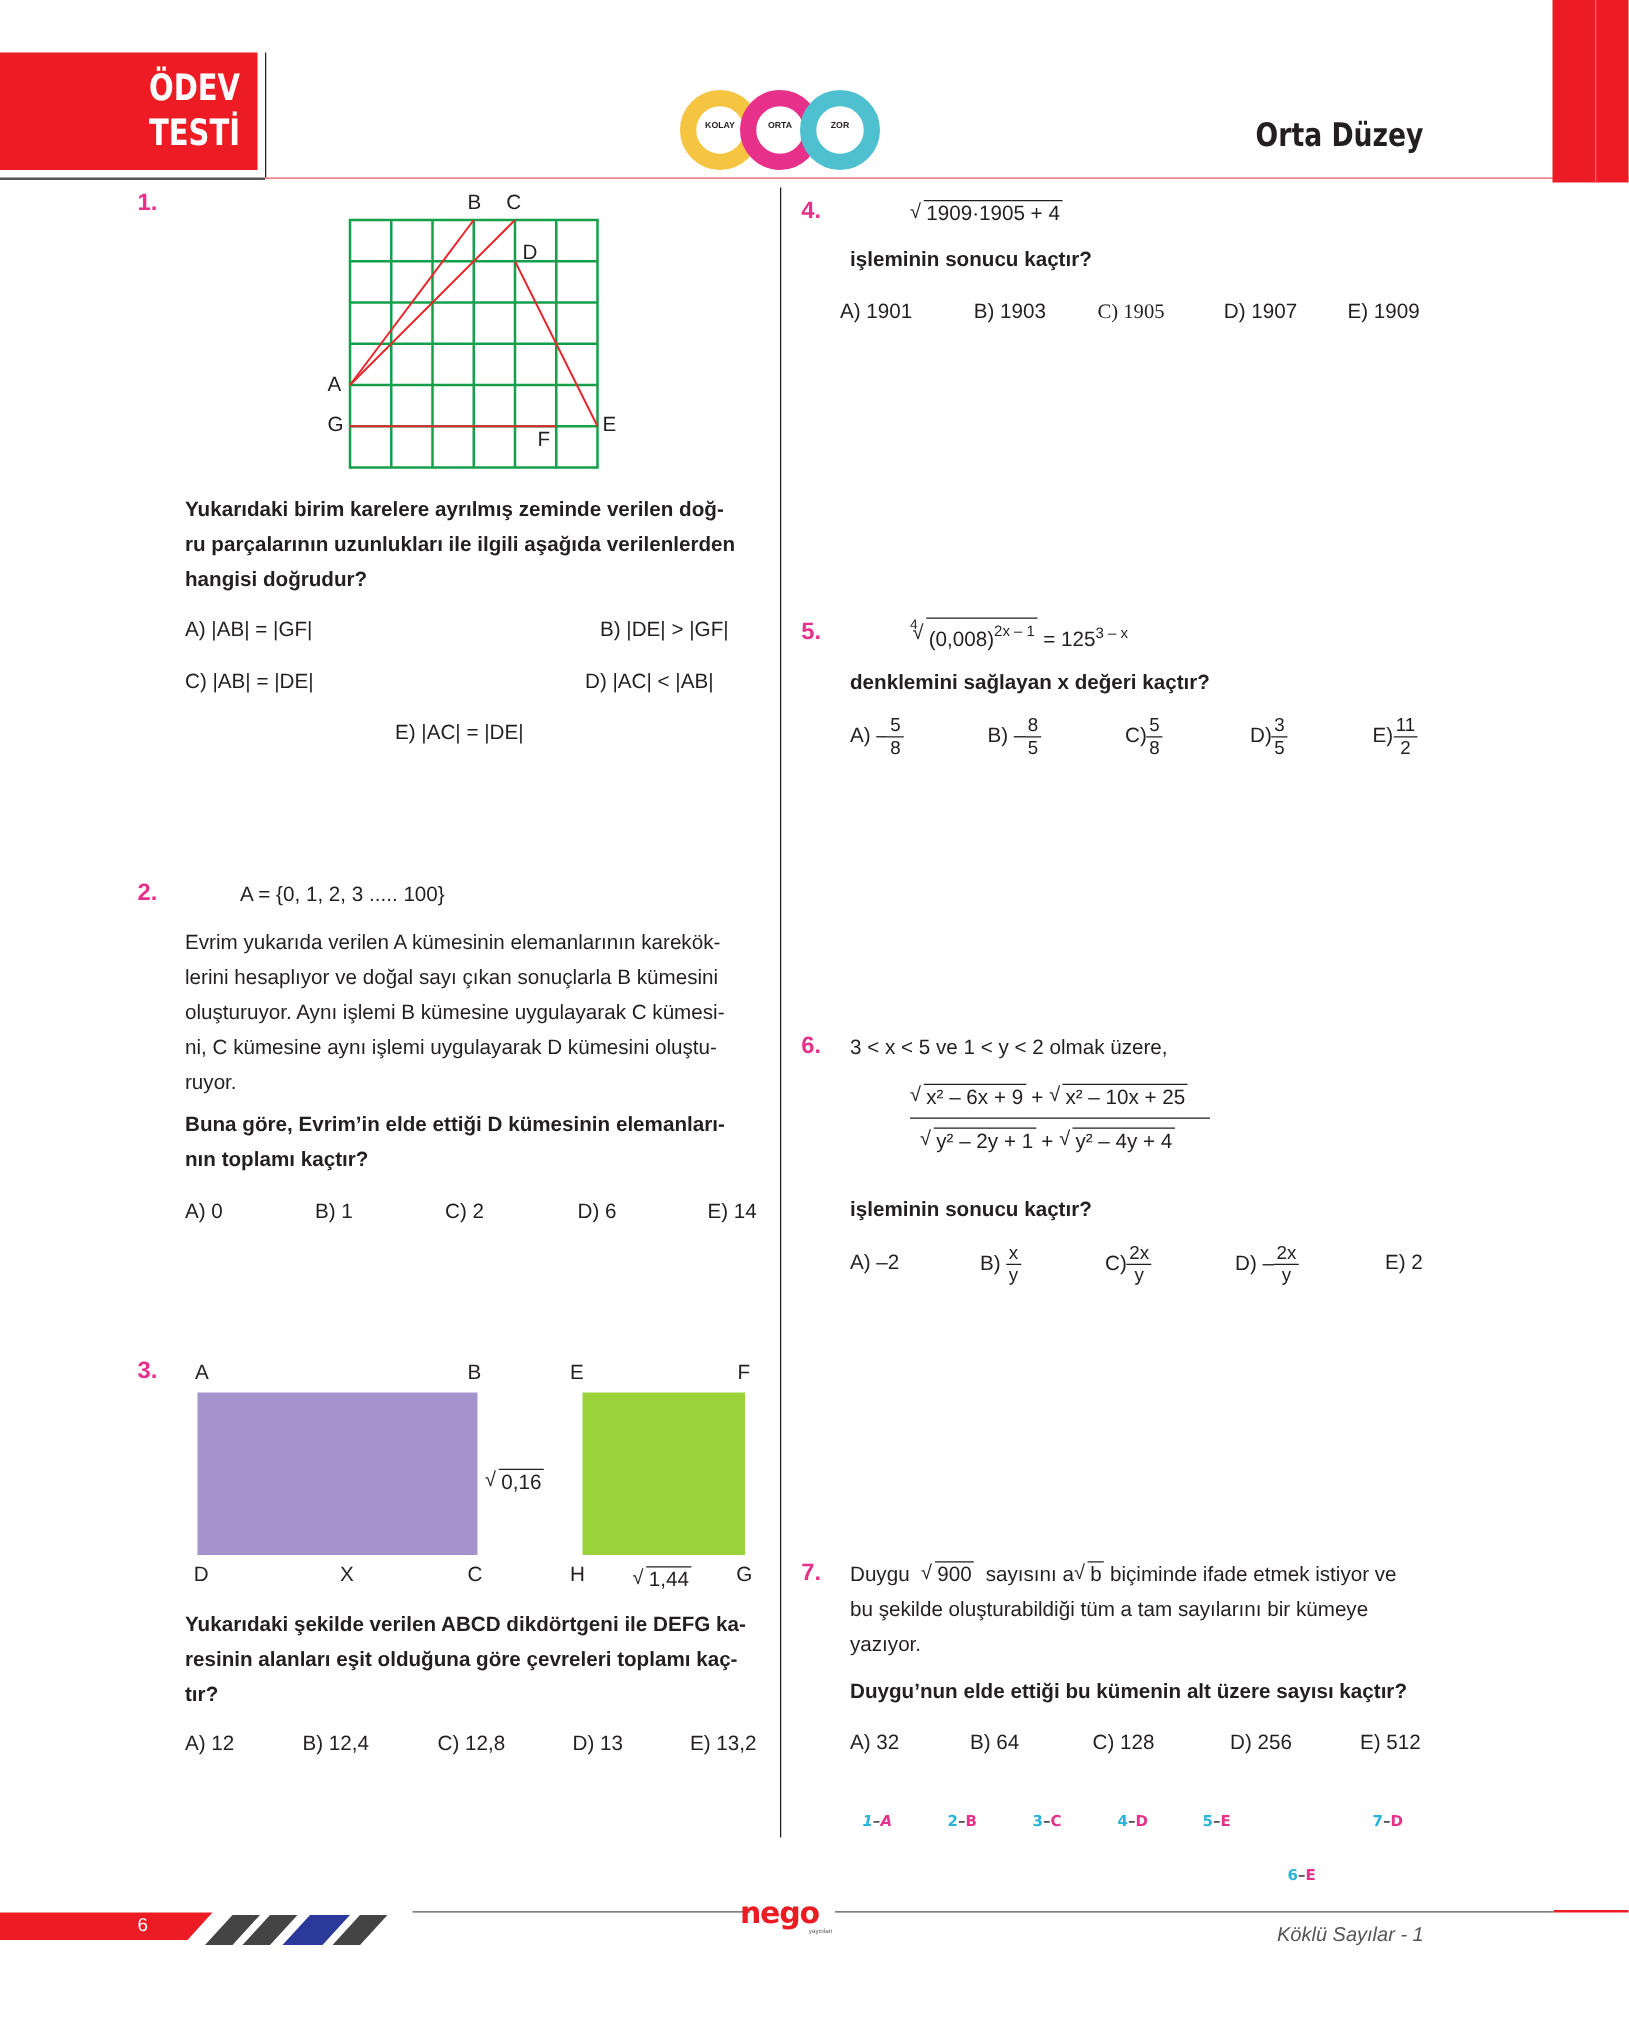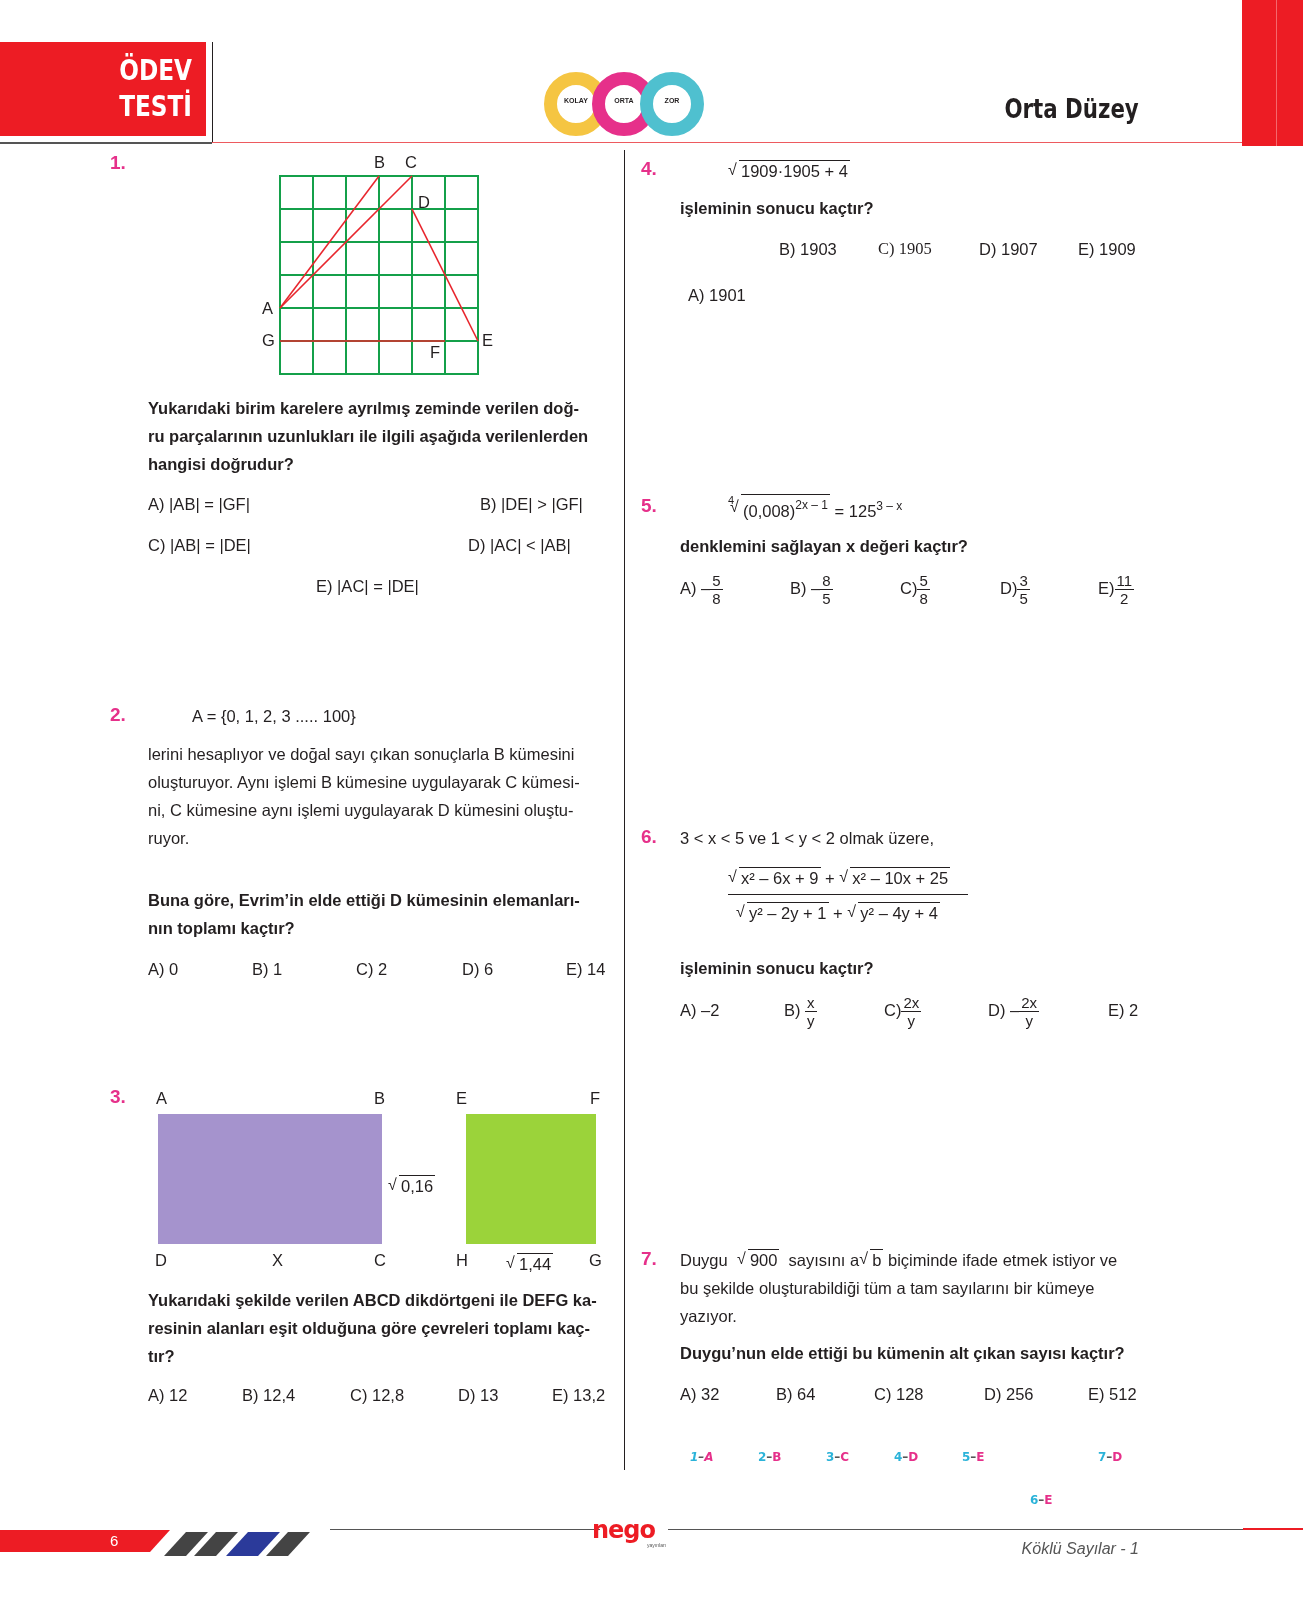--- a/index.html
+++ b/index.html
@@ -82,20 +82,21 @@
 </div>
 <div class="abs txt" style="left:148px;top:490px;">A) |AB| = |GF|</div>
 <div class="abs txt" style="left:480px;top:490px;">B) |DE| &gt; |GF|</div>
 <div class="abs txt" style="left:148px;top:531px;">C) |AB| = |DE|</div>
 <div class="abs txt" style="left:468px;top:531px;">D) |AC| &lt; |AB|</div>
 <div class="abs txt" style="left:316px;top:572px;">E) |AC| = |DE|</div>
 
 <div class="abs qnum" style="left:110px;top:704px;">2.</div>
 <div class="abs txt" style="left:192px;top:702px;">A = {0, 1, 2, 3 ..... 100}</div>
 <div class="abs txt" style="left:148px;top:740px;width:470px;">
+  <div>Evrim yukarıda verilen A kümesinin elemanlarının karekök-</div>
   <div>lerini hesaplıyor ve doğal sayı çıkan sonuçlarla B kümesini</div>
   <div>oluşturuyor. Aynı işlemi B kümesine uygulayarak C kümesi-</div>
   <div>ni, C kümesine aynı işlemi uygulayarak D kümesini oluştu-</div>
   <div>ruyor.</div>
 </div>
 <div class="abs txt bold" style="left:148px;top:886px;width:470px;">
   <div>Buna göre, Evrim’in elde ettiği D kümesinin elemanları-</div>
   <div>nın toplamı kaçtır?</div>
 </div>
 <div class="abs txt" style="left:148px;top:955px;">A) 0</div>
@@ -125,21 +126,21 @@
 </div>
 <div class="abs txt" style="left:148px;top:1381px;">A) 12</div>
 <div class="abs txt" style="left:242px;top:1381px;">B) 12,4</div>
 <div class="abs txt" style="left:350px;top:1381px;">C) 12,8</div>
 <div class="abs txt" style="left:458px;top:1381px;">D) 13</div>
 <div class="abs txt" style="left:552px;top:1381px;">E) 13,2</div>
 
 <div class="abs qnum" style="left:641px;top:158px;">4.</div>
 <div class="abs txt" style="left:728px;top:157px;"><span class="sqrt"><span class="rad">1909·1905 + 4</span></span></div>
 <div class="abs txt bold" style="left:680px;top:194px;">işleminin sonucu kaçtır?</div>
-<div class="abs txt" style="left:688px;top:235px;margin-top:46px;">A) 1901</div>
+<div class="abs txt" style="left:672px;top:235px;">A) 1901</div>
 <div class="abs txt" style="left:779px;top:235px;">B) 1903</div>
 <div class="abs txt" style="left:878px;top:235px;font-family:Liberation Serif, serif;">C) 1905</div>
 <div class="abs txt" style="left:979px;top:235px;">D) 1907</div>
 <div class="abs txt" style="left:1078px;top:235px;">E) 1909</div>
 
 <div class="abs qnum" style="left:641px;top:495px;">5.</div>
 <div class="abs txt" style="left:728px;top:492px;white-space:nowrap;">
   <sup style="position:absolute;left:0;top:-6px;">4</sup>
   <span class="sqrt" style="margin-left:2px;"><span class="rad"><span>(0,008)</span><sup style="font-size:12px;vertical-align:8px;">2x – 1</sup></span></span>
   <span>= 125</span><sup style="font-size:12px;">3 – x</sup>
@@ -199,21 +200,21 @@
       </span></div>
   <div class="abs txt" style="left:428px;top:6px;">E) 2</div>
 </div>
 
 <div class="abs qnum" style="left:641px;top:1248px;">7.</div>
 <div class="abs txt" style="left:680px;top:1246px;width:462px;">
   <div style="white-space:nowrap;"><span>Duygu</span>&nbsp; <span class="sqrt"><span class="rad">900</span></span>&nbsp; <span>sayısını a</span><span class="sqrt"><span class="rad">b</span></span> <span>biçiminde ifade etmek istiyor ve</span></div>
   <div>bu şekilde oluşturabildiği tüm a tam sayılarını bir kümeye</div>
   <div>yazıyor.</div>
 </div>
-<div class="abs txt bold" style="left:680px;top:1339px;">Duygu’nun elde ettiği bu kümenin alt çıkan sayısı kaçtır?</div>
+<div class="abs txt bold" style="left:680px;top:1339px;">Duygu’nun elde ettiği bu kümenin alt üzere sayısı kaçtır?</div>
 <div class="abs txt" style="left:680px;top:1380px;">A) 32</div>
 <div class="abs txt" style="left:776px;top:1380px;">B) 64</div>
 <div class="abs txt" style="left:874px;top:1380px;">C) 128</div>
 <div class="abs txt" style="left:984px;top:1380px;">D) 256</div>
 <div class="abs txt" style="left:1088px;top:1380px;">E) 512</div>
 
 <div class="abs" style="left:690px;top:1450px;width:450px;height:18px;">
   <span class="abs ans" style="left:0;font-style:italic;"><span style="color:#2bb3d9">1</span><span style="color:#555">–</span><span style="color:#e6308a">A</span></span>
   <span class="abs ans" style="left:68px;"><span style="color:#2bb3d9">2</span><span style="color:#555">–</span><span style="color:#e6308a">B</span></span>
   <span class="abs ans" style="left:136px;"><span style="color:#2bb3d9">3</span><span style="color:#555">–</span><span style="color:#e6308a">C</span></span>

